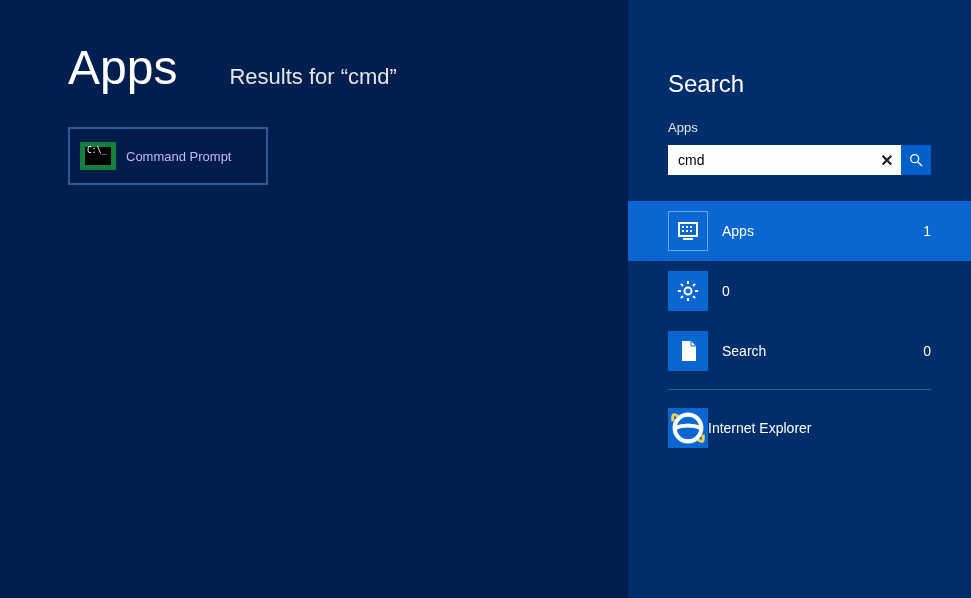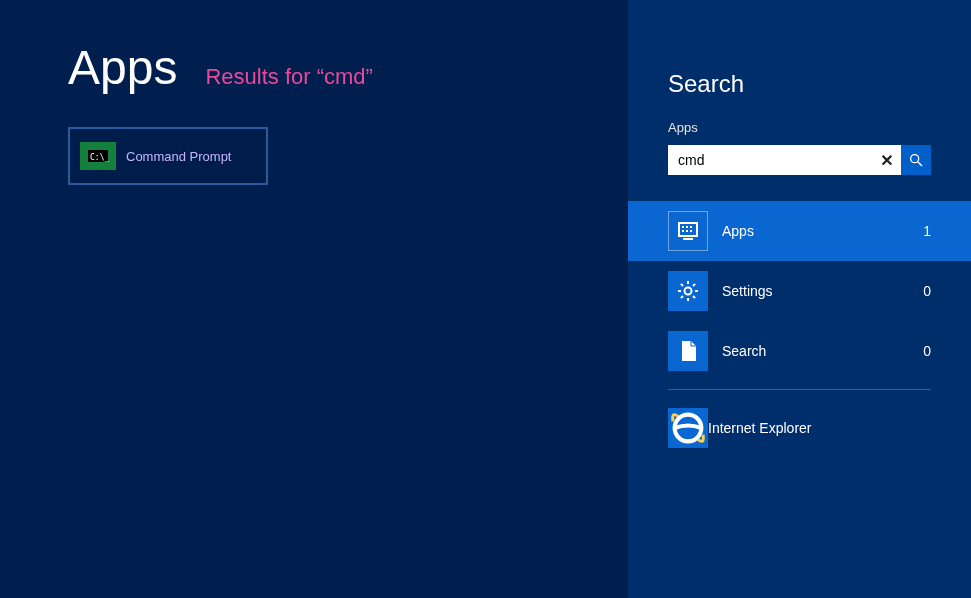--- a/index.html
+++ b/index.html
@@ -24,41 +24,42 @@
       margin-bottom: 32px;
     }
     .main-title {
       font-size: 48px;
       font-weight: 300;
       color: #fff;
     }
     .main-subtitle {
       font-size: 22px;
       font-weight: 300;
-      color: #ec4899;
+      color: #e5e5e5;
+      margin-left: 24px;
     }
     .result-tile {
       width: 200px;
       height: 58px;
       border: 2px solid #2a5ba1;
       background: rgba(0,0,0,0.05);
       display: flex;
       align-items: center;
       gap: 10px;
       padding: 8px 10px;
       cursor: pointer;
     }
     .cmd-icon {
       width: 36px;
       height: 28px;
       background: #000;
-      border: 8px solid #15803d;
+      border: 5px solid #15803d;
       position: relative;
       display: flex;
-      align-items: flex-end;
+      align-items: flex-start;
     }
     .cmd-icon-text {
       font-size: 8px;
       color: #fff;
       font-family: monospace;
       padding-left: 2px;
       line-height: 1;
     }
     .result-label {
       font-size: 13px;
@@ -242,21 +243,20 @@
               <line x1="12" y1="19" x2="12" y2="22"></line>
               <line x1="2" y1="12" x2="5" y2="12"></line>
               <line x1="19" y1="12" x2="22" y2="12"></line>
               <line x1="4.9" y1="4.9" x2="7" y2="7"></line>
               <line x1="17" y1="17" x2="19.1" y2="19.1"></line>
               <line x1="4.9" y1="19.1" x2="7" y2="17"></line>
               <line x1="17" y1="7" x2="19.1" y2="4.9"></line>
             </g>
           </svg>
       </div>
-      <div class="cat-label">Settings</div>
       <div class="cat-count">0</div>
     </div>
     <div class="category">
       <div class="cat-icon">
         <svg viewBox="0 0 24 24">
             <path d="M6 2 L15 2 L20 7 L20 22 L6 22 Z" fill="#fff"></path>
             <path d="M15 2 L15 7 L20 7" fill="none" stroke="#0a66d1" stroke-width="1"></path>
           </svg>
       </div>
       <div class="cat-label">Search</div>

